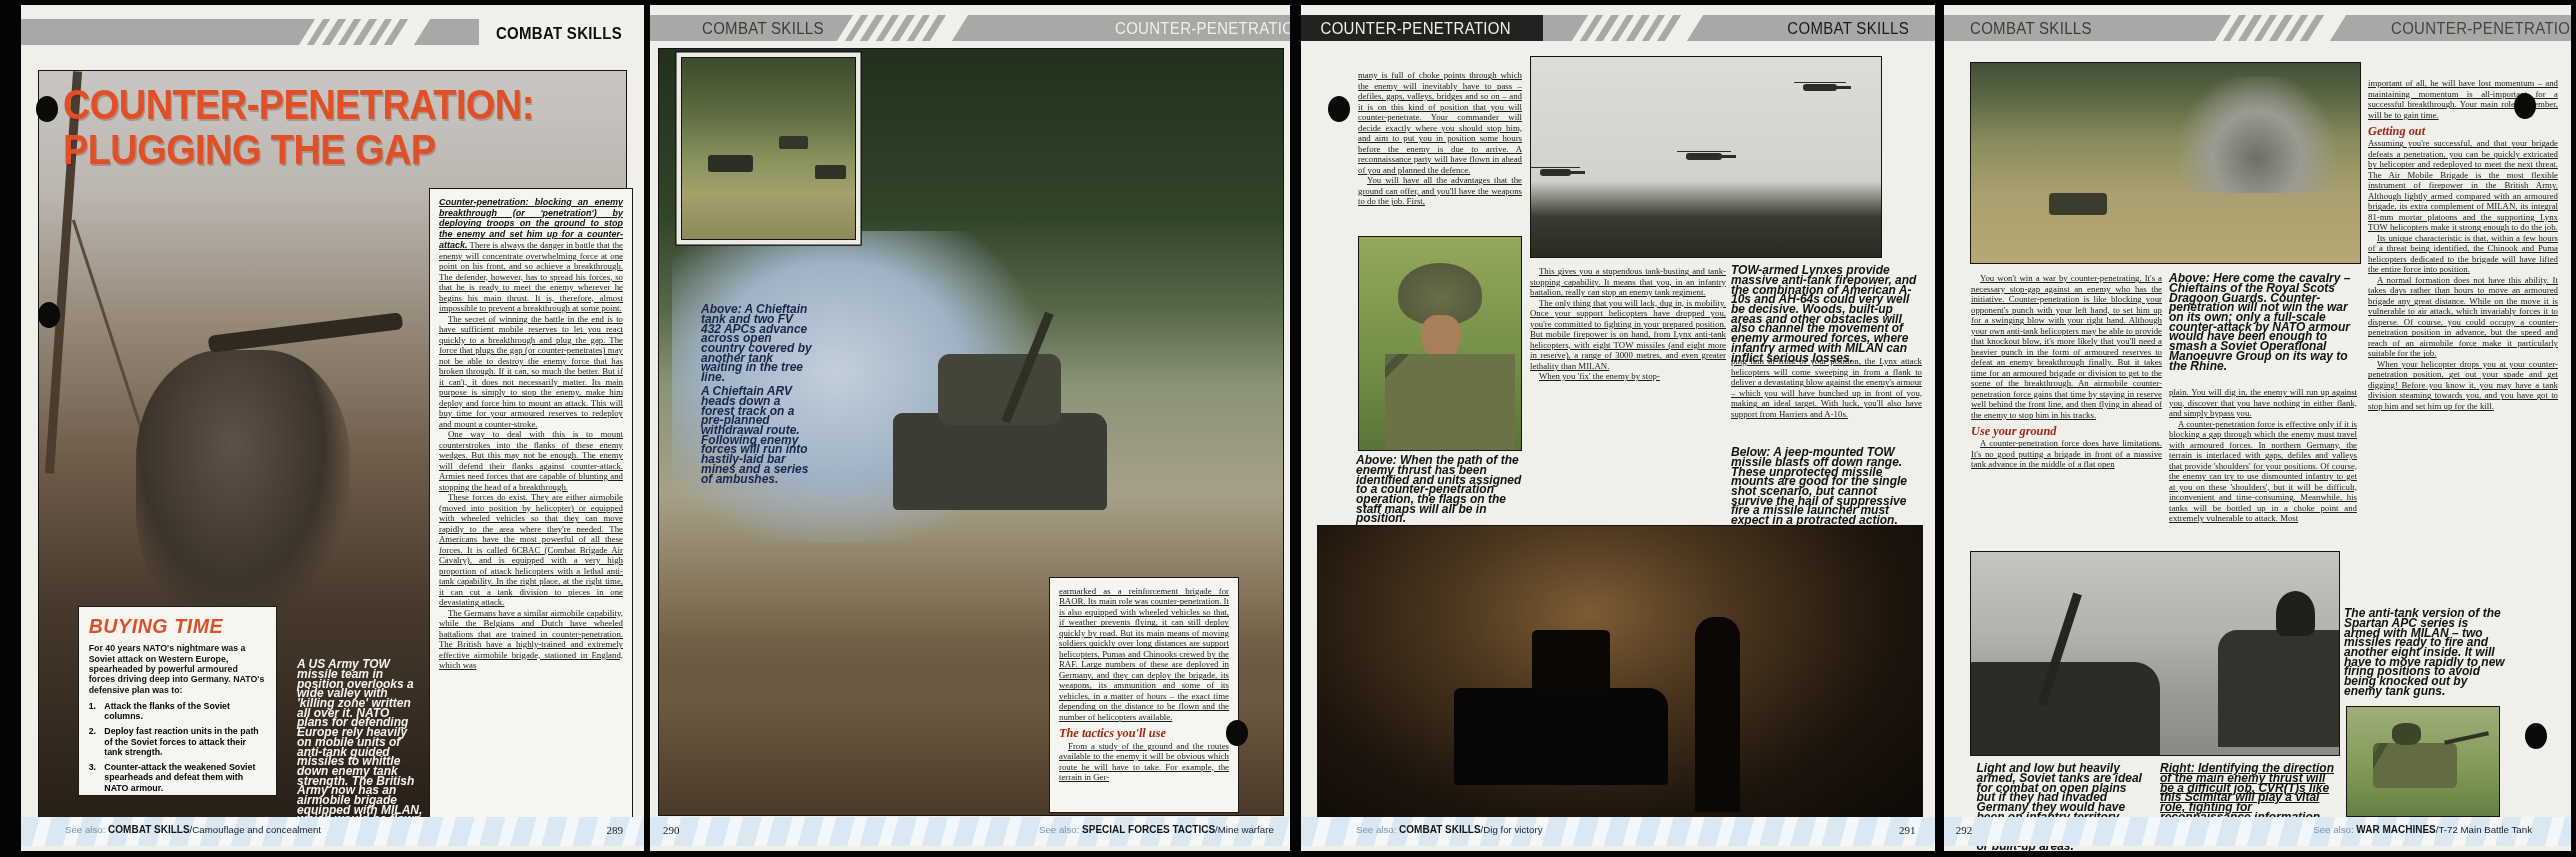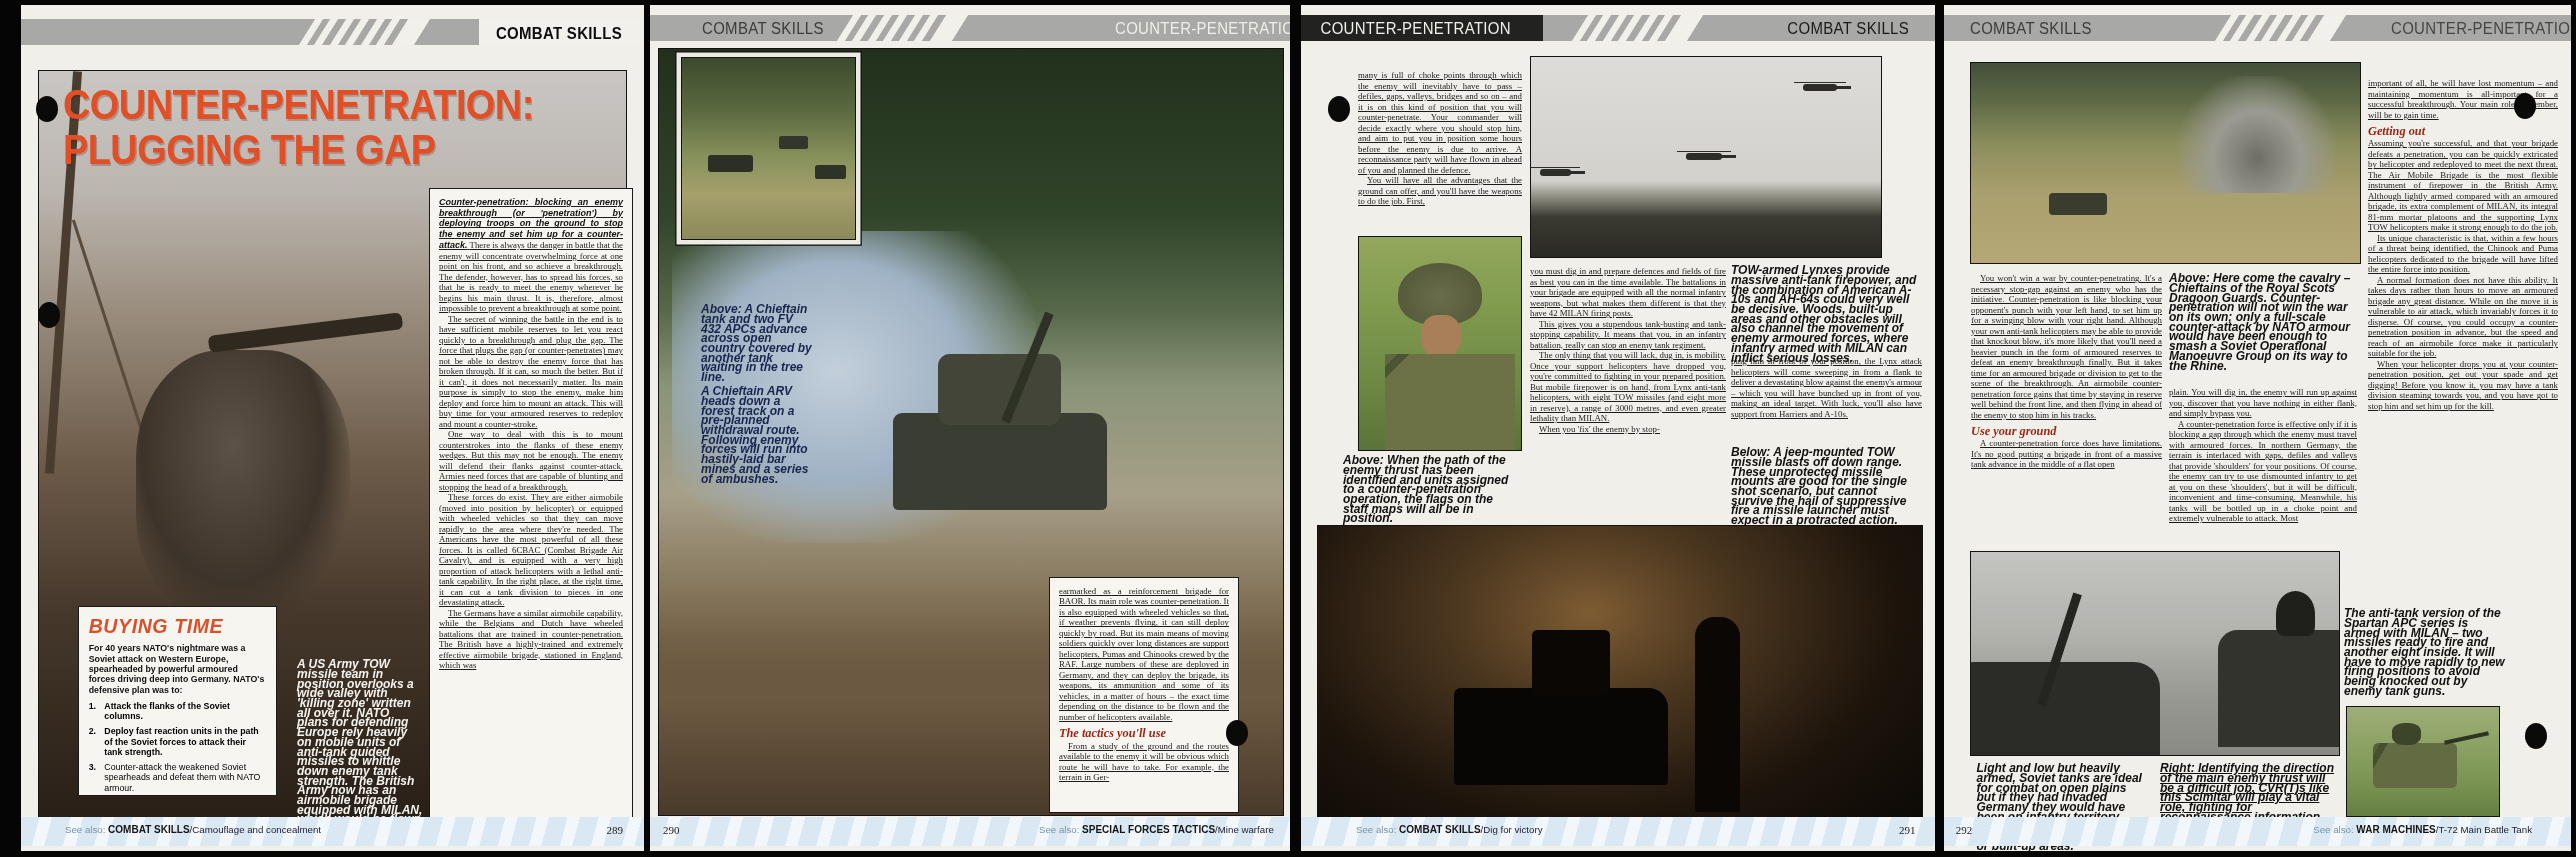--- a/index.html
+++ b/index.html
@@ -90,21 +90,21 @@
         <div style="display:flex;margin-bottom:4.5px;">
           <div style="width:15.6px;font-weight:bold;font-size:8.8px;">1.</div>
           <div style="flex:1;font-weight:bold;font-size:8.8px;line-height:10.4px;">Attack the flanks of the Soviet columns.</div>
         </div>
         <div style="display:flex;margin-bottom:4.5px;">
           <div style="width:15.6px;font-weight:bold;font-size:8.8px;">2.</div>
           <div style="flex:1;font-weight:bold;font-size:8.8px;line-height:10.4px;">Deploy fast reaction units in the path of the Soviet forces to attack their tank strength.</div>
         </div>
         <div style="display:flex;">
           <div style="width:15.6px;font-weight:bold;font-size:8.8px;">3.</div>
-          <div style="flex:1;font-weight:normal;font-size:8.8px;line-height:10.4px;">Counter-attack the weakened Soviet spearheads and defeat them with NATO armour.</div>
+          <div style="flex:1;font-weight:bold;font-size:8.8px;line-height:10.4px;">Counter-attack the weakened Soviet spearheads and defeat them with NATO armour.</div>
         </div>
       </div>
     </div>
 
     <div class="cap" style="position:absolute;left:276px;top:655px;width:126px;height:144px;color:#f4f3ef;">A US Army TOW missile team in position overlooks a wide valley with 'killing zone' written all over it. NATO plans for defending Europe rely heavily on mobile units of anti-tank guided missiles to whittle down enemy tank strength. The British Army now has an airmobile brigade equipped with MILAN, which would be flown to the crisis point by helicopter.</div>
 
     <div class="footer">
       <div class="seealso" style="left:44px;">
         <span>See also:</span>
         <b>COMBAT SKILLS</b><span class="rest">/Camouflage and concealment</span>
@@ -183,31 +183,30 @@
       <p class="ind">You will have all the advantages that the ground can offer, and you'll have the weapons to do the job. First,</p>
     </div>
 
     <div class="photo" style="left:57px;top:231px;width:162px;height:213px;border-width:0.6px;
                 background:linear-gradient(180deg,#93a85c 0%,#7f9a4e 35%,#6d8843 70%,#5a7339 100%);">
       <div style="position:absolute;left:39px;top:26px;width:84px;height:62px;background:radial-gradient(ellipse at 50% 55%,#6a6d4a 0%,#565b3c 70%,#4a4f34 100%);border-radius:50% 50% 42% 42%;"></div>
       <div style="position:absolute;left:62px;top:78px;width:40px;height:45px;background:#a87f58;border-radius:40% 40% 50% 50%;"></div>
       <div style="position:absolute;left:26px;top:117px;width:130px;height:97px;background:linear-gradient(135deg,#5f6a42 0 9px,#4c5434 9px 17px,#6d7246 17px 26px);"></div>
     </div>
 
-    <div class="cap" style="position:absolute;left:42px;top:451px;width:168px;font-style:italic;">Above: When the path of the enemy thrust has been identified and units assigned to a counter-penetration operation, the flags on the staff maps will all be in position.</div>
+    <div class="cap" style="position:absolute;left:55px;top:451px;width:168px;font-style:italic;">Above: When the path of the enemy thrust has been identified and units assigned to a counter-penetration operation, the flags on the staff maps will all be in position.</div>
 
     <div class="photo" style="left:229px;top:51px;width:350px;height:200px;border-width:0.6px;
                 background:linear-gradient(180deg,#dddcd8 0%,#d2d1cc 62%,#8e8d82 70%,#3a3a32 80%,#2a2a24 100%);">
       <div class="heli" style="left:272px;top:27px;width:34px;"></div>
       <div class="heli" style="left:155px;top:96px;width:36px;"></div>
       <div class="heli" style="left:9px;top:112px;width:31px;"></div>
     </div>
 
     <div class="serif" style="position:absolute;left:229px;top:261px;width:196px;height:255px;overflow:hidden;">
-      <p class="noind">you must dig in and prepare defences and fields of fire as best you can in the time available. The battalions in your brigade are equipped with all the normal infantry weapons, but what makes them different is that they have 42 MILAN firing posts.</p>
       <p class="ind">This gives you a stupendous tank-busting and tank-stopping capability. It means that you, in an infantry battalion, really can stop an enemy tank regiment.</p>
       <p class="ind">The only thing that you will lack, dug in, is mobility. Once your support helicopters have dropped you, you're committed to fighting in your prepared position. But mobile firepower is on hand, from Lynx anti-tank helicopters, with eight TOW missiles (and eight more in reserve), a range of 3000 metres, and even greater lethality than MILAN.</p>
       <p class="ind">When you 'fix' the enemy by stop-</p>
     </div>
 
     <div class="cap" style="position:absolute;left:430px;top:261px;width:190px;">TOW-armed Lynxes provide massive anti-tank firepower, and the combination of American A-10s and AH-64s could very well be decisive. Woods, built-up areas and other obstacles will also channel the movement of enemy armoured forces, where infantry armed with MILAN can inflict serious losses.</div>
 
     <div class="serif" style="position:absolute;left:430px;top:351px;width:191px;height:83px;overflow:hidden;">
       <p class="noind">ping him in front of your position, the Lynx attack helicopters will come sweeping in from a flank to deliver a devastating blow against the enemy's armour – which you will have bunched up in front of you, making an ideal target. With luck, you'll also have support from Harriers and A-10s.</p>
     </div>

